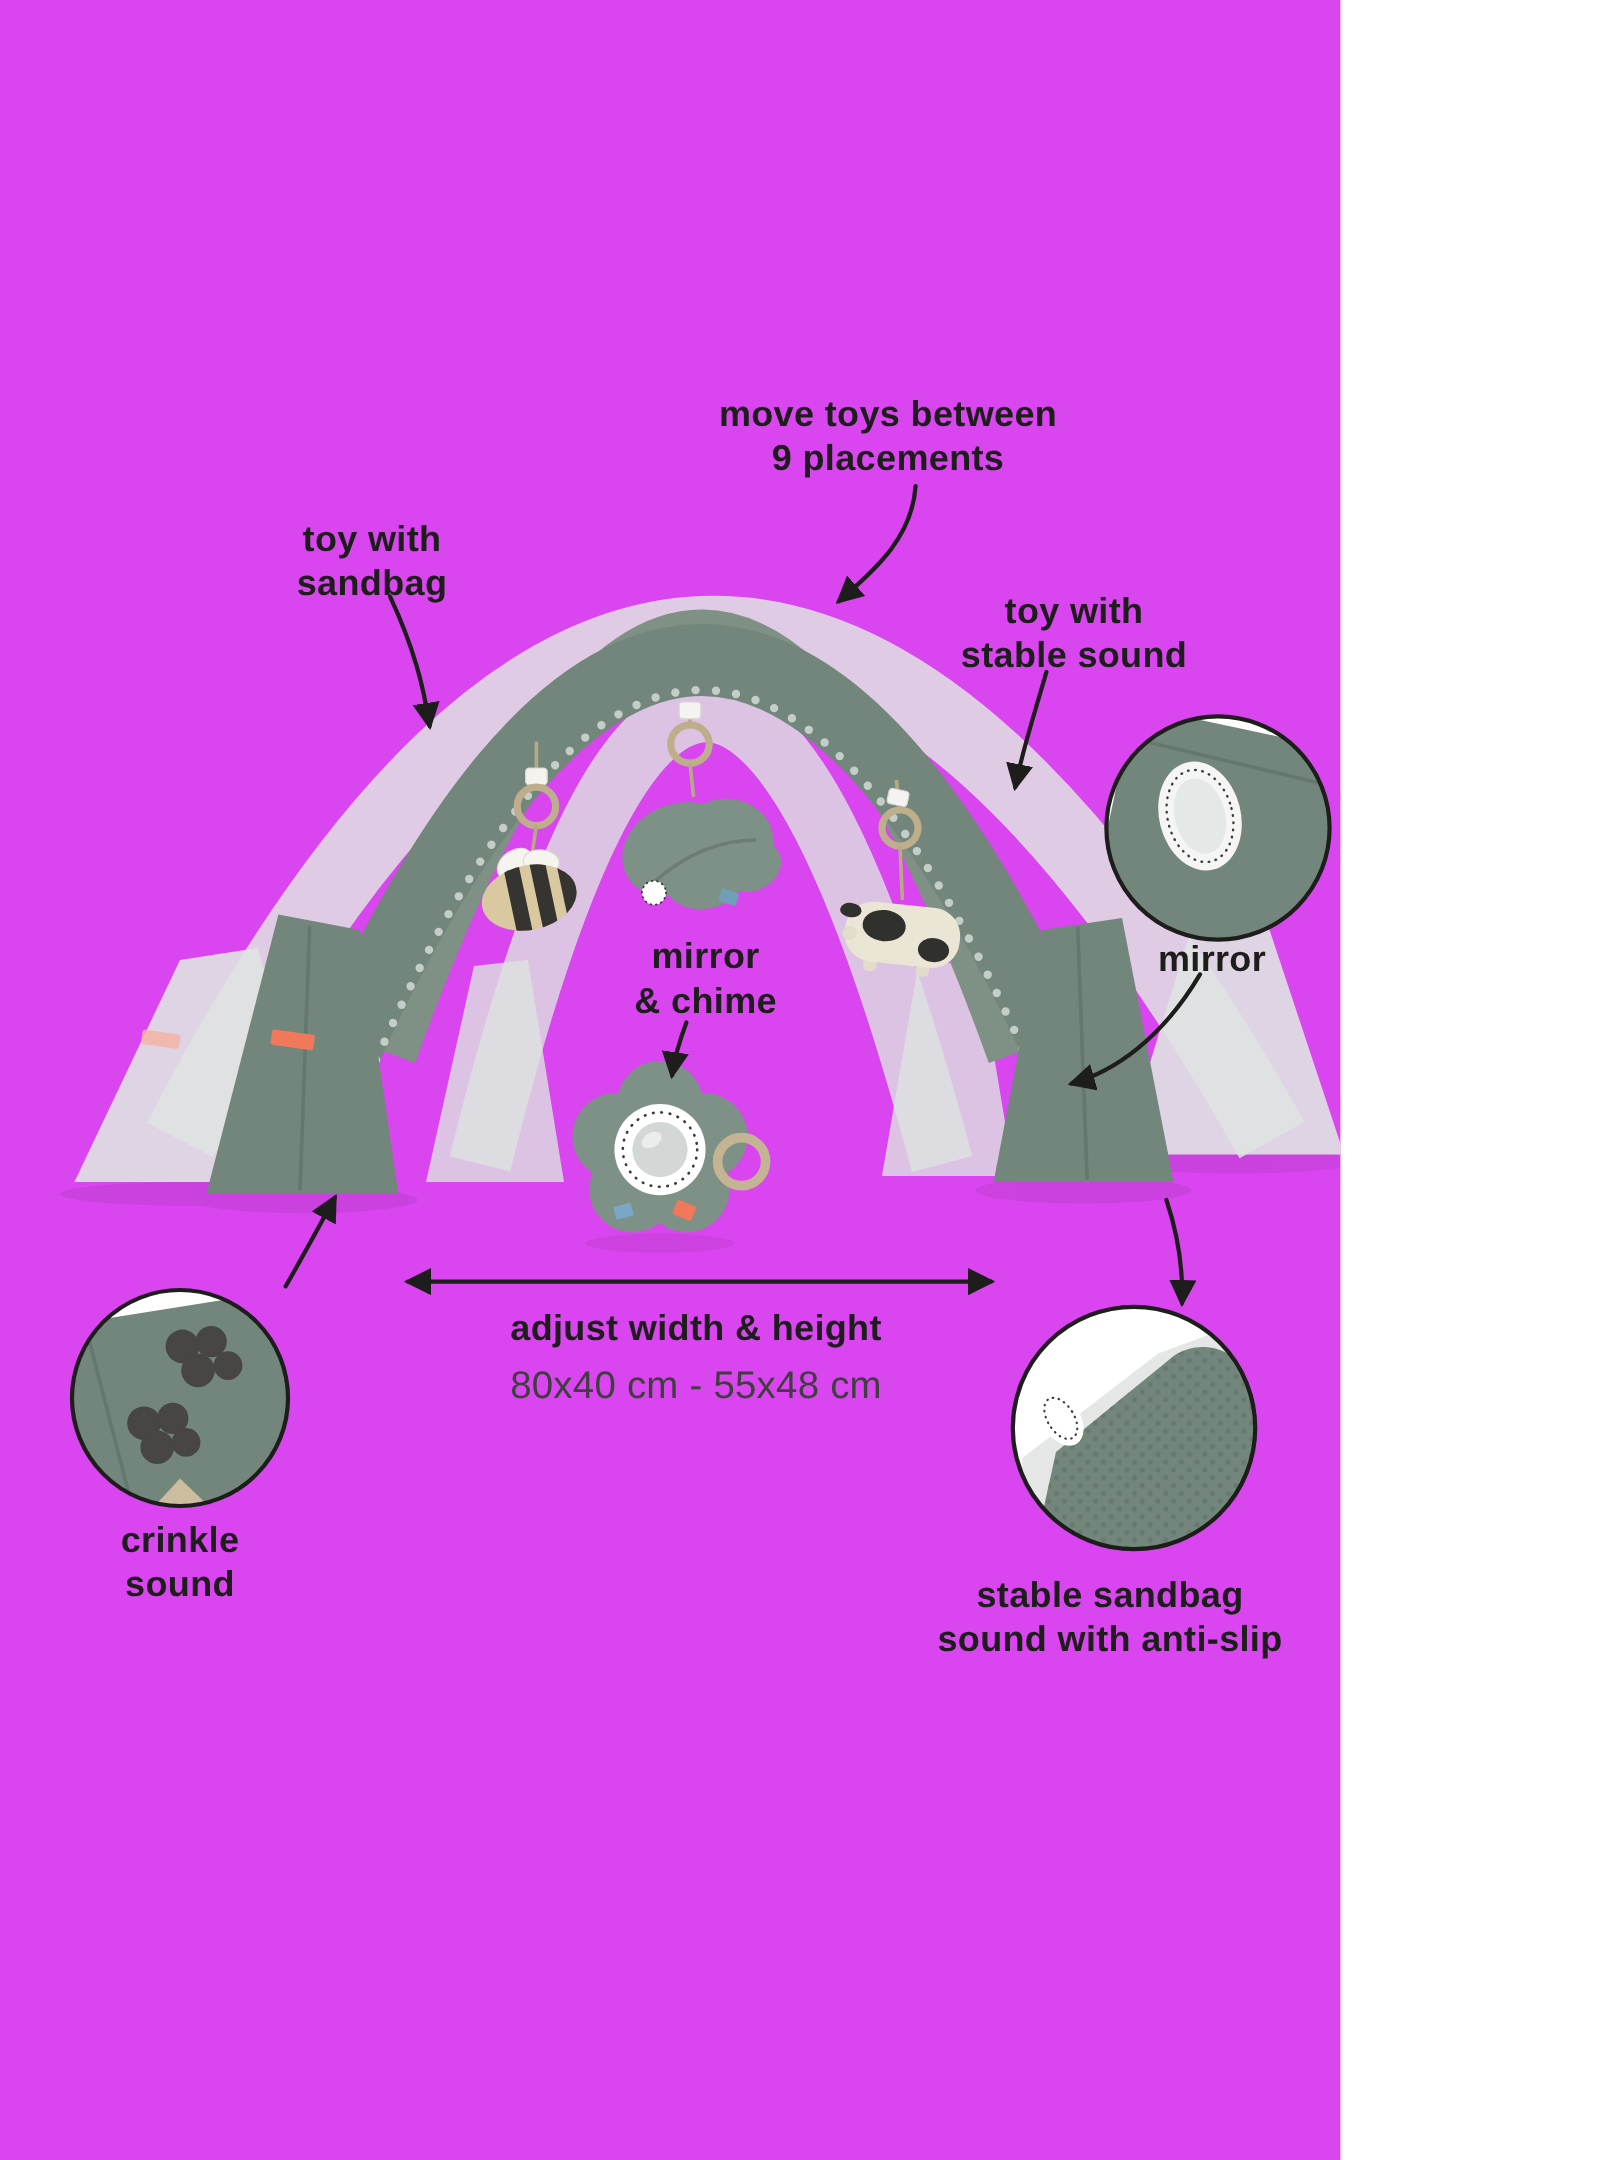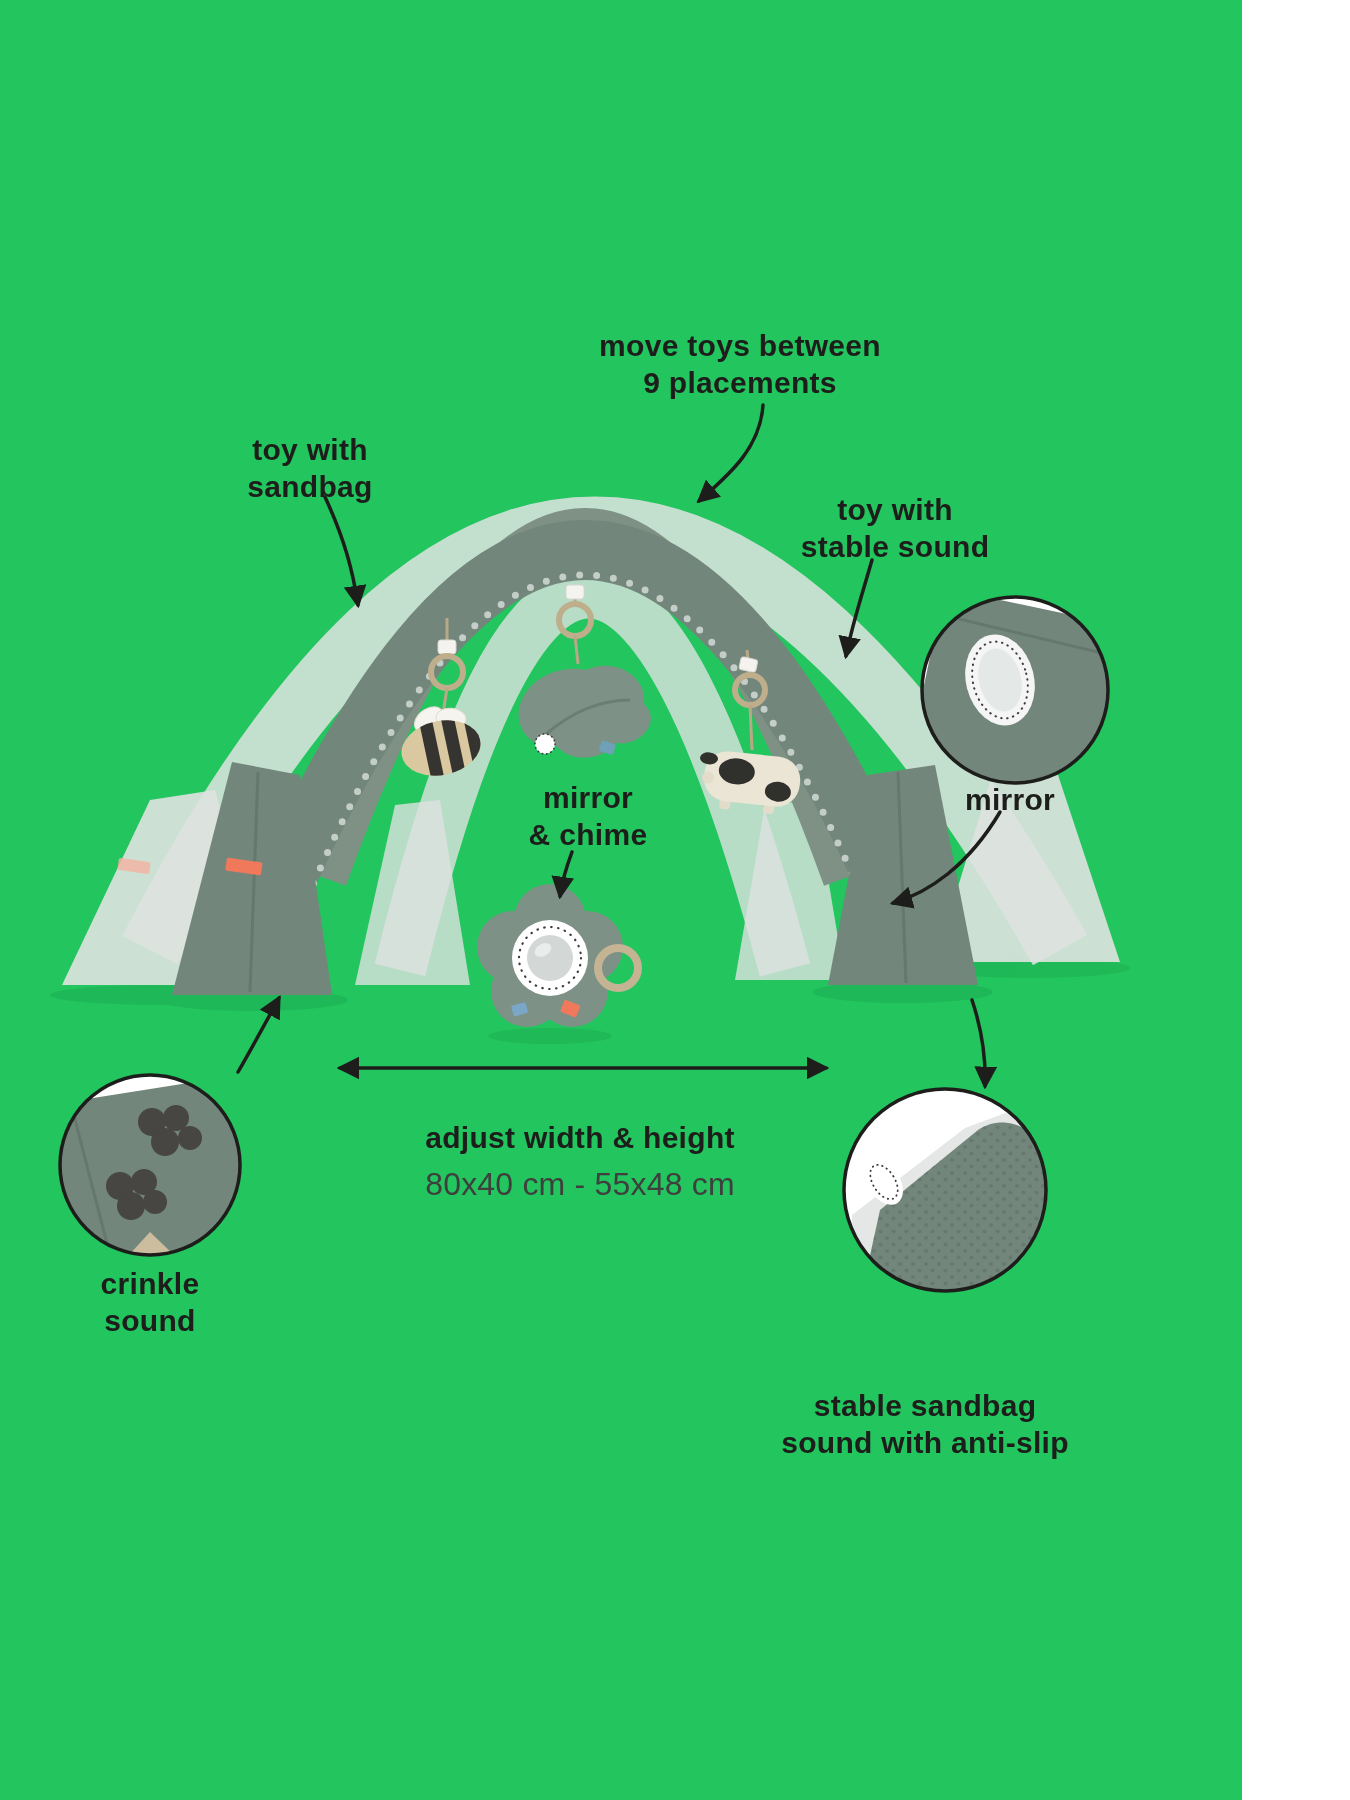--- a/index.html
+++ b/index.html
@@ -1,21 +1,21 @@
 <!DOCTYPE html>
 <html><head>
 <meta charset="utf-8">
 <style>
   * { box-sizing: border-box; }
   html, body { margin: 0; padding: 0; background: #ffffff; }
   .canvas {
     position: relative;
-    width: 1242px;
+    width: 1117px;
     height: 1800px;
-    background: #22c55e;
+    background: #d946ef;
     font-family: "Liberation Sans", sans-serif;
     overflow: hidden;
   }
   .canvas > svg { position: absolute; left: 0; top: 0; }
   .label {
     position: absolute;
     transform: translateX(-50%);
     text-align: center;
     color: #1d1d1b;
     font-weight: 700;
@@ -222,28 +222,28 @@
 
   <div class="label" style="left:1010px; top:782px;">
     <span>mirror</span>
   </div>
 
   <div class="label" style="left:588px; top:780px;">
     <span>mirror</span><br>
     <span>&amp; chime</span>
   </div>
 
-  <div class="label" style="left:580px; top:1120px;">
+  <div class="label" style="left:580px; top:1090px;text-align:right;">
     <span>adjust width &amp; height</span>
     <span class="sub">80x40 cm - 55x48 cm</span>
   </div>
 
   <div class="label" style="left:150px; top:1266px;">
     <span>crinkle</span><br>
     <span>sound</span>
   </div>
 
-  <div class="label" style="left:925px; top:1388px;">
+  <div class="label" style="left:925px; top:1312px;">
     <span>stable sandbag</span><br>
     <span>sound with anti-slip</span>
   </div>
 
 </div>
 
 </body></html>

